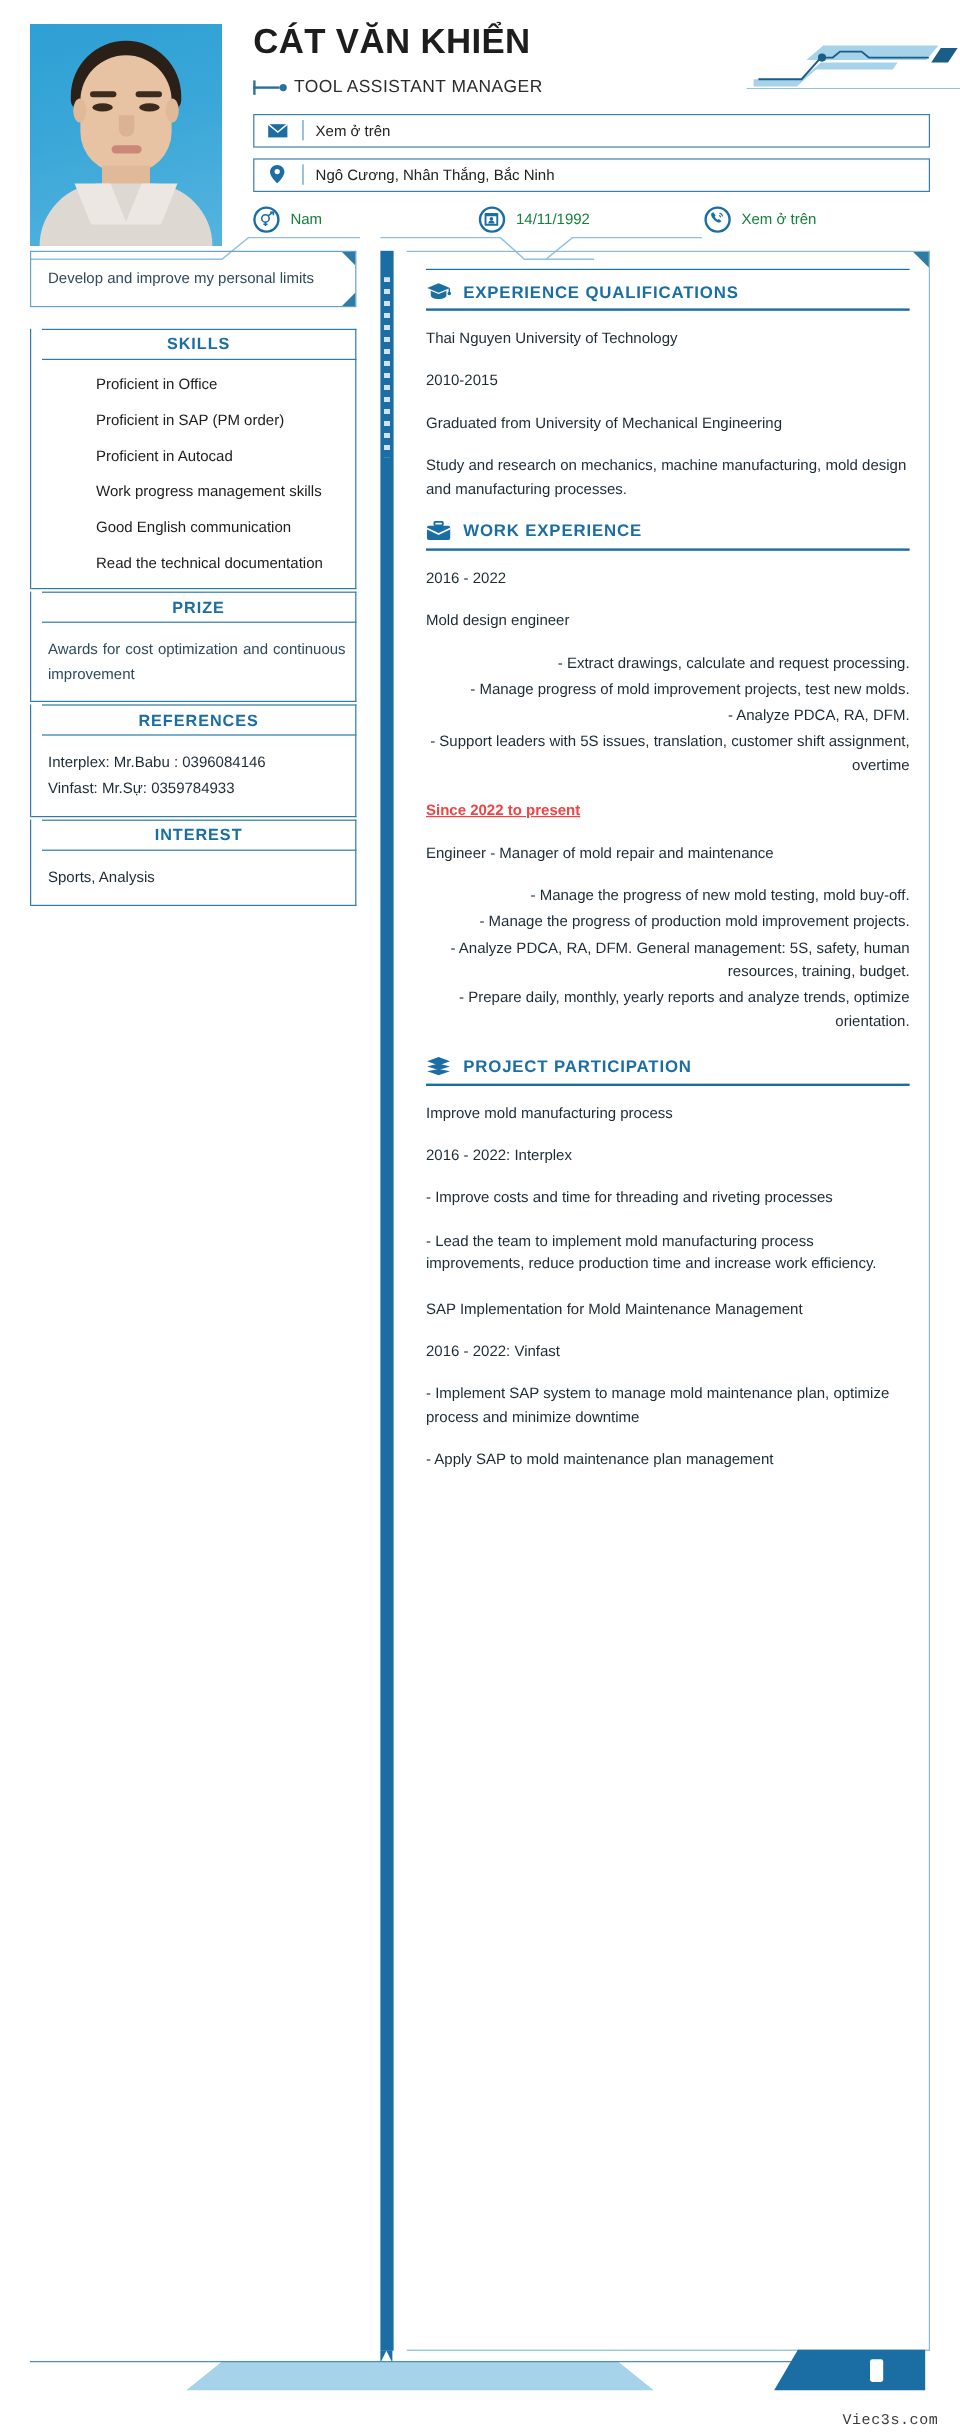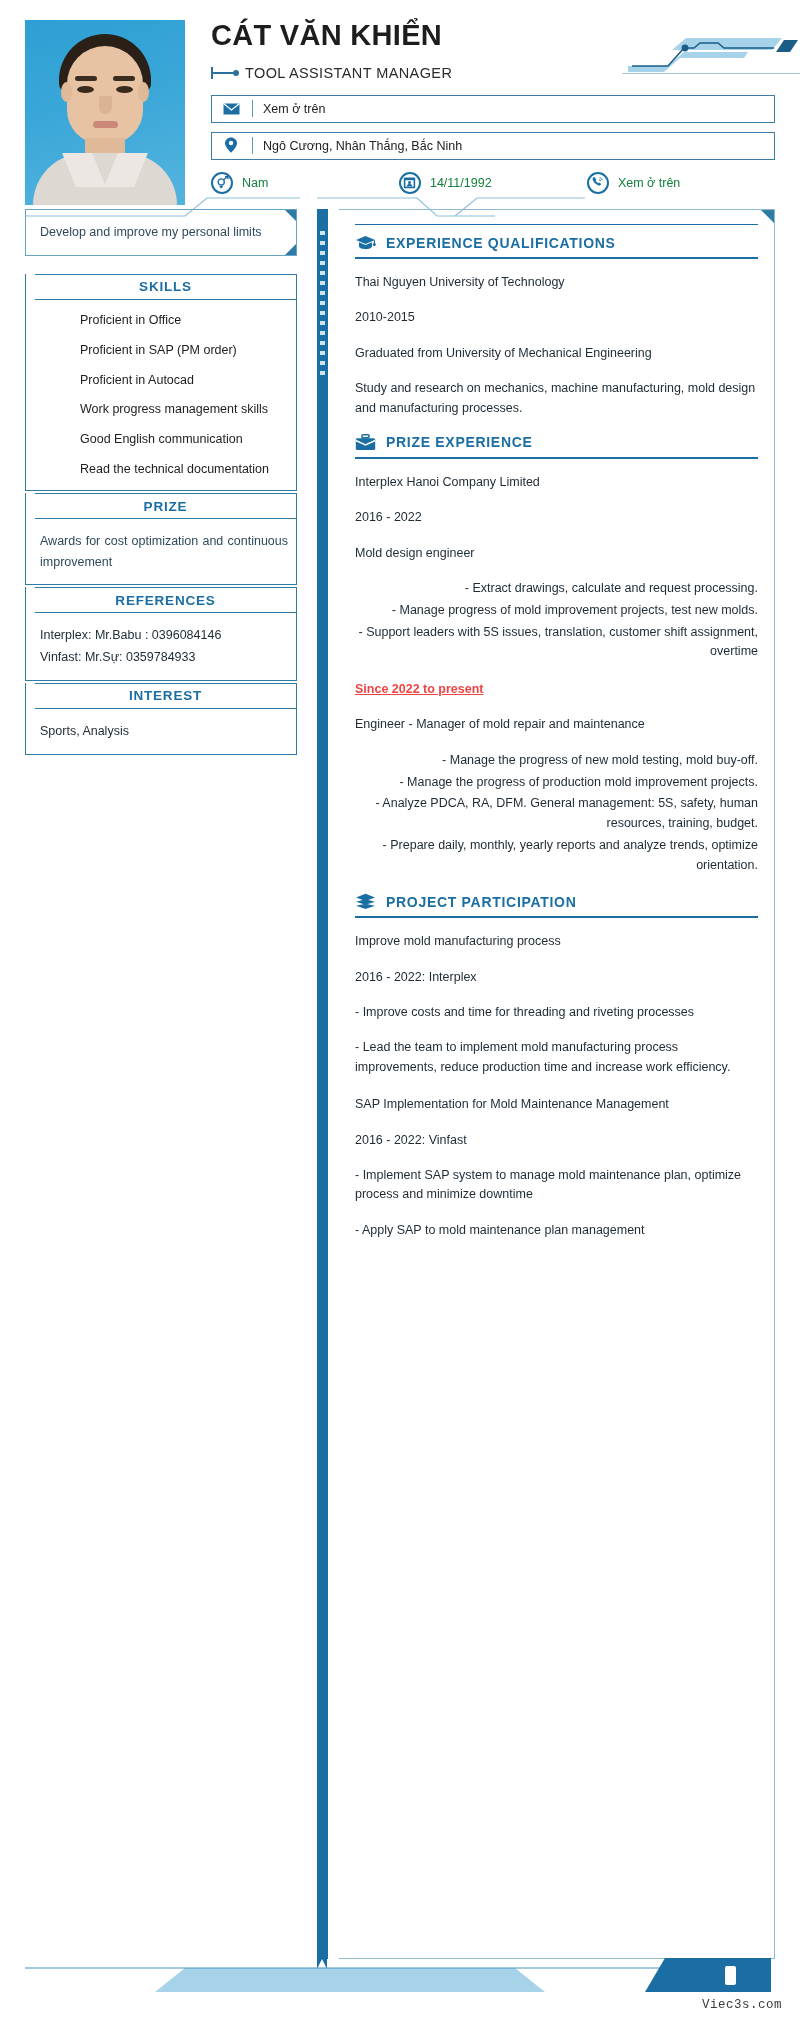--- a/index.html
+++ b/index.html
@@ -194,21 +194,21 @@
   }
   .r-line { font-size: 12.5px; color: #1d2b35; line-height: 1.55; margin-bottom: 16px; }
   .r-bold { font-weight: bold; color: #ef4444; text-decoration: underline; }
   .r-block { margin-bottom: 18px; }
   .r-bullets { margin-bottom: 18px; }
   .r-bullets .b { font-size: 12.5px; color: #1d2b35; line-height: 1.58; margin-bottom: 2px; text-align: right; }
 
   
   .foot-deco { position: absolute; left: 25px; right: 0; bottom: 36px; height: 34px; }
   .watermark {
-    position: absolute; right: 18px; bottom: 16px;
+    position: absolute; right: 18px; bottom: 4px;
     font-family: "Liberation Mono", monospace;
     font-size: 12.5px; color: #3b3b3b; letter-spacing: 0.5px;
   }
 </style>
 </head>
 <body>
 
 <div class="page">
 
   <div class="header">
@@ -401,30 +401,30 @@
           <div class="r-line">Study and research on mechanics, machine manufacturing, mold design and manufacturing processes.</div>
 
           <div class="rsec-head">
             <span class="ic">
               <svg width="21" height="17" viewBox="0 0 21 17">
                   <rect x="7" y="0.8" width="7" height="3" rx="1" fill="none" stroke="#1a6ea3" stroke-width="1.6"></rect>
                   <rect x="0.8" y="4.2" width="19.4" height="11.8" rx="1.6" fill="#1a6ea3"></rect>
                   <path d="M0.8 6.5 10.5 11l9.7-4.5" fill="none" stroke="#fff" stroke-width="1.4"></path>
                 </svg>
             </span>
-            <span class="t">PRIZE EXPERIENCE</span>
+            <span class="t">WORK EXPERIENCE</span>
           </div>
 
           <div class="r-block">
-            <div class="r-line">Interplex Hanoi Company Limited</div>
             <div class="r-line">2016 - 2022</div>
             <div class="r-line">Mold design engineer</div>
             <div class="r-bullets">
               <div class="b">- Extract drawings, calculate and request processing.</div>
               <div class="b">- Manage progress of mold improvement projects, test new molds.</div>
+              <div class="b">- Analyze PDCA, RA, DFM.</div>
               <div class="b">- Support leaders with 5S issues, translation, customer shift assignment, overtime</div>
             </div>
           </div>
 
           <div class="r-block">
             <div class="r-line r-bold">Since 2022 to present</div>
             <div class="r-line">Engineer - Manager of mold repair and maintenance</div>
             <div class="r-bullets">
               <div class="b">- Manage the progress of new mold testing, mold buy-off.</div>
               <div class="b">- Manage the progress of production mold improvement projects.</div>

